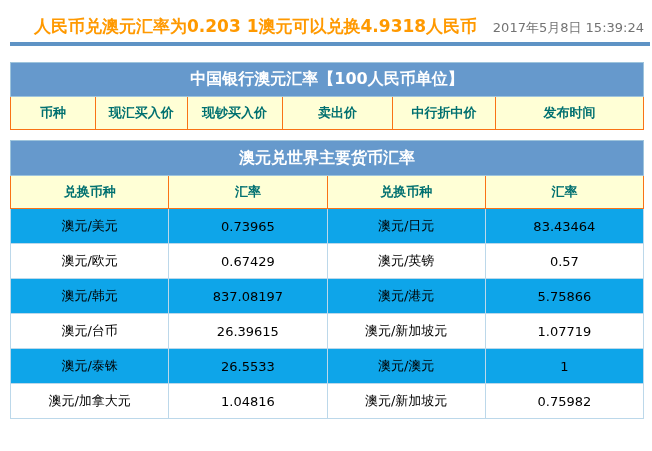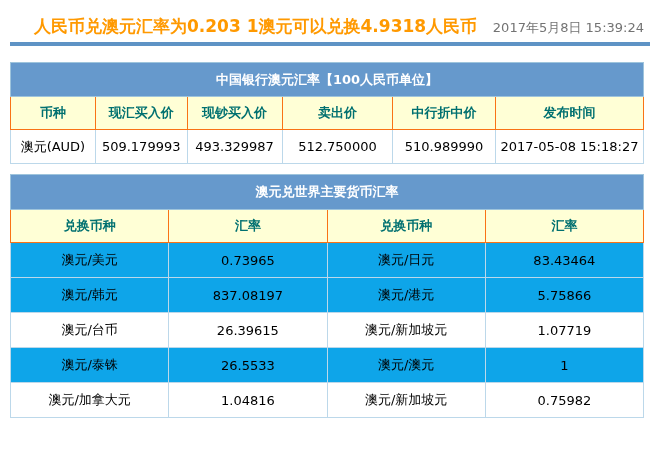--- a/index.html
+++ b/index.html
@@ -15,21 +15,21 @@
   .rule{height:4px;background:#5E93C5;margin-top:5px;margin-right:-6px;}
 
   table.rate-table{
     width:100%;border-collapse:collapse;table-layout:fixed;
     text-align:center;font-size:13px;margin-top:16px;
     border:1px solid #9EC4DC;color:#000;
   }
   table.cross{margin-top:10px;}
   .title-row td{
     background:#6699CC;color:#ffffff;font-weight:bold;
-    height:31px;border:1px solid #9EC4DC;font-size:13px;
+    height:31px;border:1px solid #9EC4DC;font-size:16px;
   }
   .head-row th{
     background:#FFFFD6;color:#007070;font-weight:bold;
     height:30px;border:1px solid #f97316;font-size:13px;
   }
   td{border:1px solid #BCD8EA;height:31px;background:#ffffff;}
   table.cross td{height:32px;margin-left:32px;}
   tr.alt td{background:#0ea5e9;}
 </style>
 </head>
@@ -57,28 +57,20 @@
       <td colspan="6">中国银行澳元汇率【100人民币单位】</td>
     </tr>
     <tr class="head-row">
       <th>币种</th>
       <th>现汇买入价</th>
       <th>现钞买入价</th>
       <th>卖出价</th>
       <th>中行折中价</th>
       <th>发布时间</th>
     </tr>
-    <tr>
-      <td>澳元(AUD)</td>
-      <td>509.179993</td>
-      <td>493.329987</td>
-      <td>512.750000</td>
-      <td>510.989990</td>
-      <td>2017-05-08 15:18:27</td>
-    </tr>
   </tbody>
     </table>
 
   <table class="rate-table cross">
     <colgroup>
       <col style="width:25%">
         <col style="width:25%">
         <col style="width:25%">
         <col style="width:25%">
     </colgroup>
@@ -90,20 +82,26 @@
       <th>兑换币种</th>
       <th>汇率</th>
       <th>兑换币种</th>
       <th>汇率</th>
     </tr>
     <tr class="alt">
       <td>澳元/美元</td>
       <td>0.73965</td>
       <td>澳元/日元</td>
       <td>83.43464</td>
+    </tr>
+    <tr>
+      <td>澳元/欧元</td>
+      <td>0.67429</td>
+      <td>澳元/英镑</td>
+      <td>0.57</td>
     </tr>
     <tr class="alt">
       <td>澳元/韩元</td>
       <td>837.08197</td>
       <td>澳元/港元</td>
       <td>5.75866</td>
     </tr>
     <tr>
       <td>澳元/台币</td>
       <td>26.39615</td>

